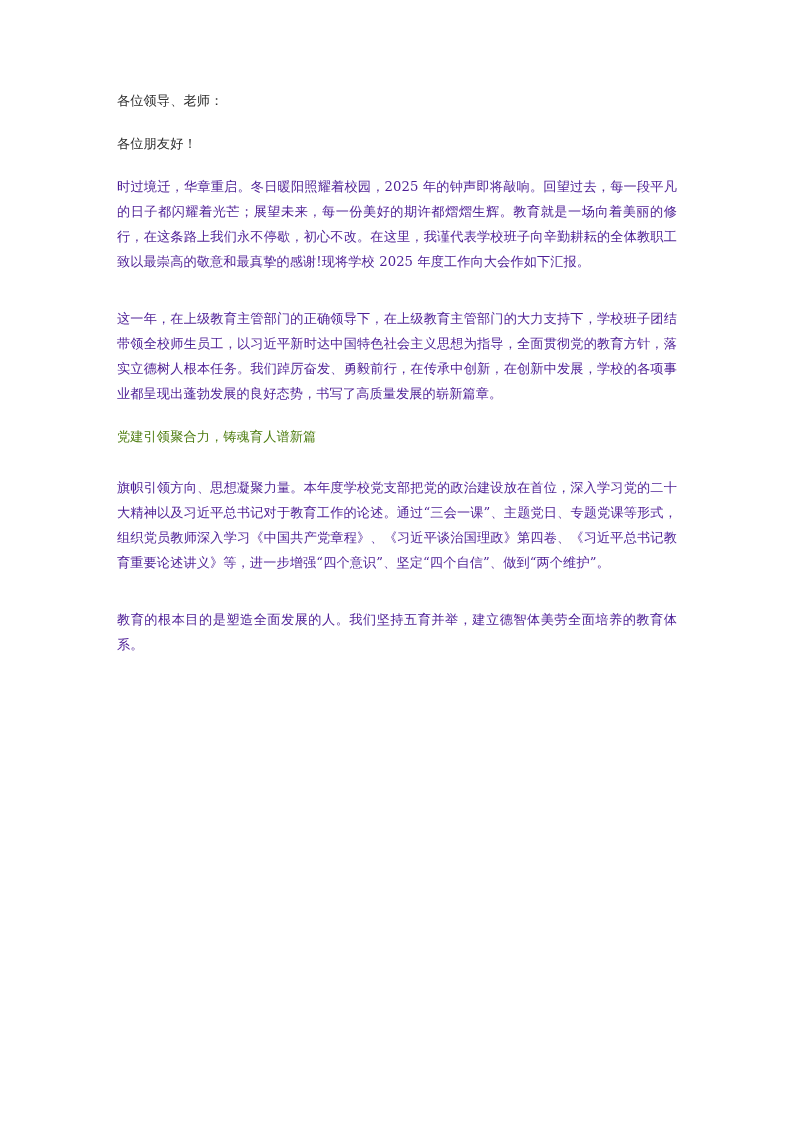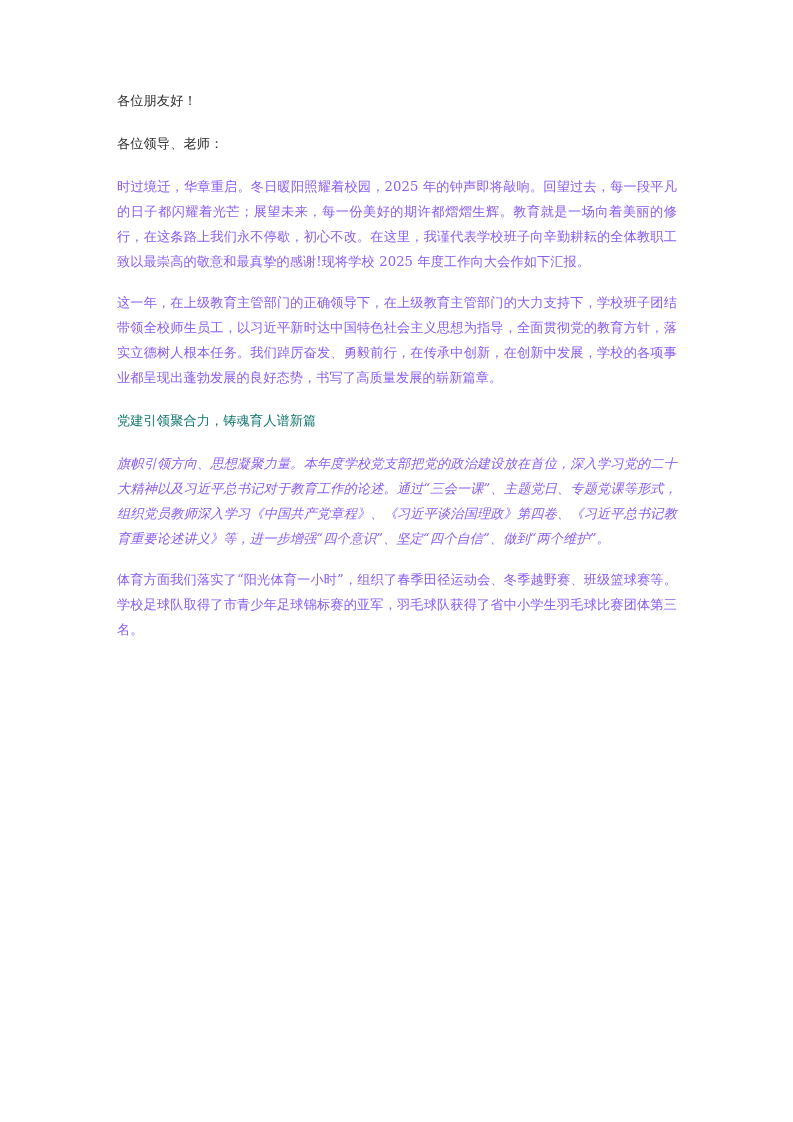--- a/index.html
+++ b/index.html
@@ -25,42 +25,41 @@
     position: absolute;
     left: 117px;
     top: 88px;
     width: 560px;
   }
   .para {
     margin: 0 0 0px 0;
     padding: 0;
     font-size: 13.2px;
     line-height: 25px;
-    color: #8b5cf6;
+    color: #4c1d95;
     text-align: justify;
     text-justify: inter-ideograph;
     letter-spacing: 0.1px;
     font-family: "DejaVu Serif", "Liberation Serif", serif;
   }
   .para + .para {
-    margin-top: 16px;
+    margin-top: 32px;
   }
   .heading {
     margin: 0;
     padding: 0;
     font-size: 13.2px;
     line-height: 25px;
-    color: #0f766e;
+    color: #4d7c0f;
     text-align: left;
     letter-spacing: 0.1px;
     font-family: "DejaVu Serif", "Liberation Serif", serif;
   }
   .heading + .para {
-    margin-top: 18px;
-    font-style: italic;
+    margin-top: 26px;
   }
   .para + .heading {
     margin-top: 18px;
   }
   .salutation {
     margin: 0;
     padding: 0;
     font-size: 13.2px;
     line-height: 25px;
     color: #2e2e2e;
@@ -73,33 +72,33 @@
   .salutation + .para {
     margin-top: 18px;
   }
 </style>
 </head>
 <body>
 
 <div class="page">
   <div class="doc-body">
 
+    <p class="salutation">各位领导、老师：</p>
+
     <p class="salutation">各位朋友好！</p>
-
-    <p class="salutation">各位领导、老师：</p>
 
     <p class="para">时过境迁，华章重启。冬日暖阳照耀着校园，2025 年的钟声即将敲响。回望过去，每一段平凡的日子都闪耀着光芒；展望未来，每一份美好的期许都熠熠生辉。教育就是一场向着美丽的修行，在这条路上我们永不停歇，初心不改。在这里，我谨代表学校班子向辛勤耕耘的全体教职工致以最崇高的敬意和最真挚的感谢!现将学校 2025 年度工作向大会作如下汇报。</p>
 
     <p class="para">这一年，在上级教育主管部门的正确领导下，在上级教育主管部门的大力支持下，学校班子团结带领全校师生员工，以习近平新时达中国特色社会主义思想为指导，全面贯彻党的教育方针，落实立德树人根本任务。我们踔厉奋发、勇毅前行，在传承中创新，在创新中发展，学校的各项事业都呈现出蓬勃发展的良好态势，书写了高质量发展的崭新篇章。</p>
 
     <p class="heading">党建引领聚合力，铸魂育人谱新篇</p>
 
     <p class="para">旗帜引领方向、思想凝聚力量。本年度学校党支部把党的政治建设放在首位，深入学习党的二十大精神以及习近平总书记对于教育工作的论述。通过“三会一课”、主题党日、专题党课等形式，组织党员教师深入学习《中国共产党章程》、《习近平谈治国理政》第四卷、《习近平总书记教育重要论述讲义》等，进一步增强“四个意识”、坚定“四个自信”、做到“两个维护”。</p>
 
 
 
+    <p class="para">教育的根本目的是塑造全面发展的人。我们坚持五育并举，建立德智体美劳全面培养的教育体系。</p>
 
 
 
-    <p class="para">体育方面我们落实了“阳光体育一小时”，组织了春季田径运动会、冬季越野赛、班级篮球赛等。学校足球队取得了市青少年足球锦标赛的亚军，羽毛球队获得了省中小学生羽毛球比赛团体第三名。</p>
 
   </div>
 </div>
 
 </body></html>

